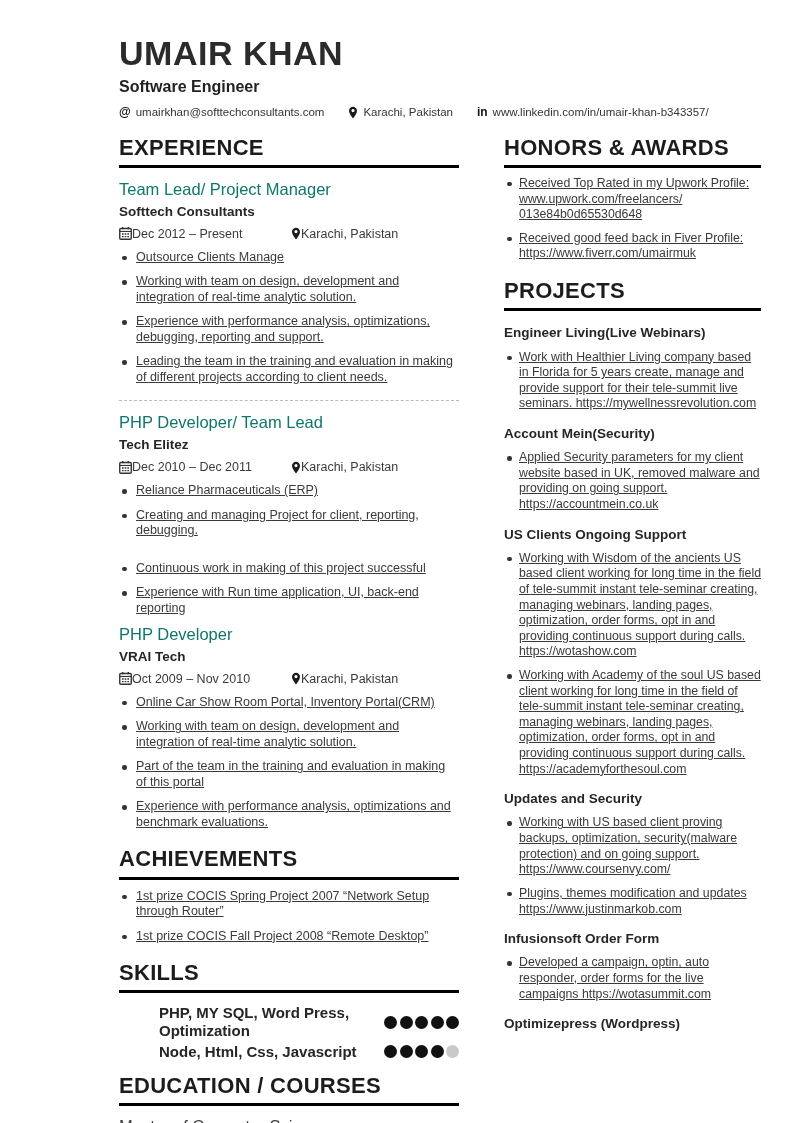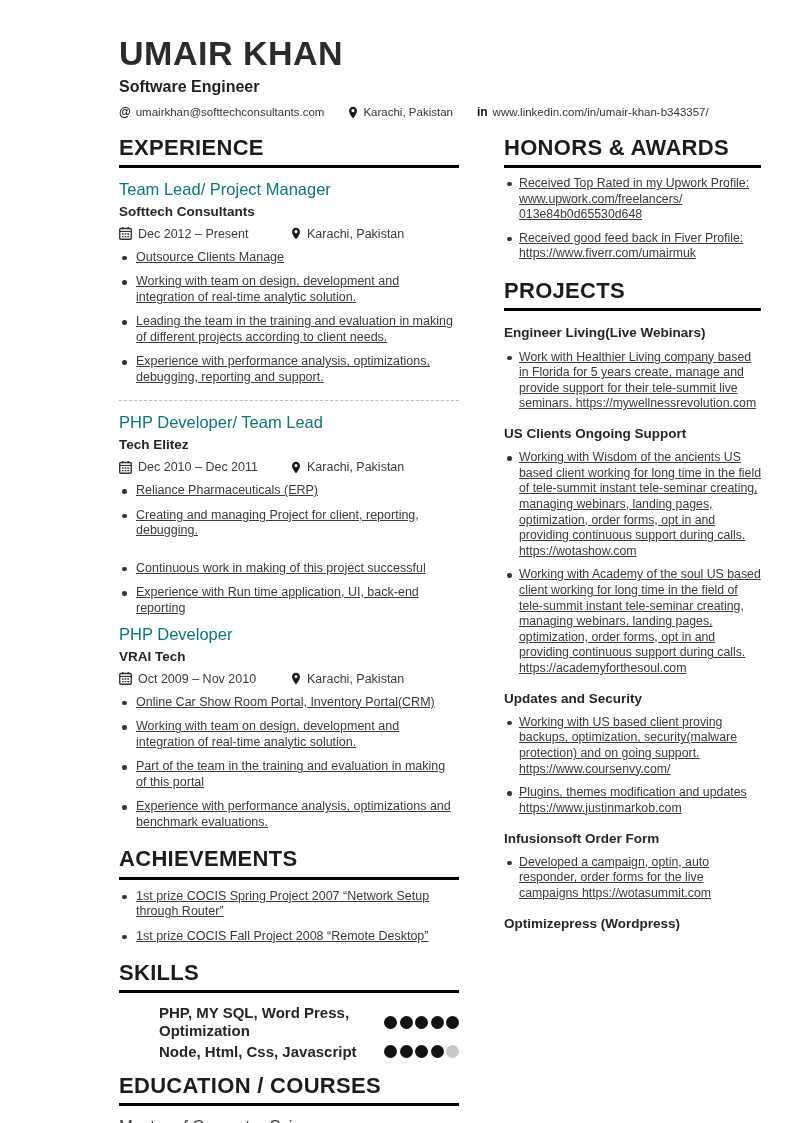--- a/index.html
+++ b/index.html
@@ -22,21 +22,21 @@
   
   .sec{font-size:22px;font-weight:700;letter-spacing:.3px;color:#1c1c1c;margin:0;
        padding-bottom:5px;border-bottom:3.5px solid #000;line-height:1.15;}
   section{margin-top:0;}
   .mt{margin-top:16px;}
   
   .job{margin-top:12px;}
   .job-title{font-size:16.5px;font-weight:400;color:#0f766e;margin:0;line-height:1.2;}
   .company{font-size:13.5px;font-weight:700;color:#262626;margin-top:4px;}
   .meta{display:flex;align-items:center;margin-top:8px;font-size:12.5px;color:#3a3a3a;}
-  .meta-item{display:flex;align-items:center;gap:6px;}
+  .meta-item{display:flex;align-items:center;}
   .meta-item.dates{width:172px;flex:none;}
   ul.blist{list-style:none;margin:4px 0 0;padding:0;}
   ul.blist li{position:relative;padding-left:17px;font-size:12.5px;line-height:1.24;
               color:#3a3a3a;margin-top:9px;overflow-wrap:break-word;text-decoration:underline;}
   ul.blist li::before{content:"";position:absolute;left:3px;top:6px;width:4.5px;height:4.5px;
               border-radius:50%;background:#333;}
   .gap-third li:nth-child(3){margin-top:22px;}
   hr.dashed{border:none;border-top:1px dashed #bbb;margin:15px 0 12px;}
   
   .skill-row{display:flex;justify-content:space-between;align-items:center;margin-top:3px;}
@@ -111,22 +111,22 @@
                 <svg width="10" height="13" viewBox="0 0 12 14">
                     <path d="M6 0C3.3 0 1.2 2.1 1.2 4.8 1.2 8.4 6 14 6 14s4.8-5.6 4.8-9.2C10.8 2.1 8.7 0 6 0zm0 6.6a1.9 1.9 0 1 1 0-3.8 1.9 1.9 0 0 1 0 3.8z" fill="#1a1a1a"></path>
                   </svg>
               </span>
               <span>Karachi, Pakistan</span>
             </span>
           </div>
           <ul class="blist">
             <li>Outsource Clients Manage</li>
             <li>Working with team on design, development and integration of real-time analytic solution.</li>
+            <li>Experience with performance analysis, optimizations, debugging, reporting and support.</li>
             <li>Leading the team in the training and evaluation in making of different projects according to client needs.</li>
-            <li>Experience with performance analysis, optimizations, debugging, reporting and support.</li>
           </ul>
         </div>
 
         <hr class="dashed">
 
         <div class="job" style="margin-top:0">
           <h3 class="job-title">PHP Developer/ Team Lead</h3>
           <div class="company">Tech Elitez</div>
           <div class="meta">
             <span class="meta-item dates">
@@ -248,20 +248,26 @@
         <h2 class="sec">PROJECTS</h2>
 
 
         <div class="proj">
           <div class="proj-title">Engineer Living(Live Webinars)</div>
           <ul class="blist">
             <li>Work with Healthier Living company based in Florida for 5 years create, manage and provide support for their tele-summit live seminars. https://mywellnessrevolution.com</li>
           </ul>
         </div>
 
+        <div class="proj">
+          <div class="proj-title">Account Mein(Security)</div>
+          <ul class="blist">
+            <li>Applied Security parameters for my client website based in UK, removed malware and providing on going support. https://accountmein.co.uk</li>
+          </ul>
+        </div>
 
         <div class="proj">
           <div class="proj-title">US Clients Ongoing Support</div>
           <ul class="blist">
             <li>Working with Wisdom of the ancients US based client working for long time in the field of tele-summit instant tele-seminar creating, managing webinars, landing pages, optimization, order forms, opt in and providing continuous support during calls. https://wotashow.com</li>
             <li>Working with Academy of the soul US based client working for long time in the field of tele-summit instant tele-seminar creating, managing webinars, landing pages, optimization, order forms, opt in and providing continuous support during calls. https://academyforthesoul.com</li>
           </ul>
         </div>
 
         <div class="proj">

